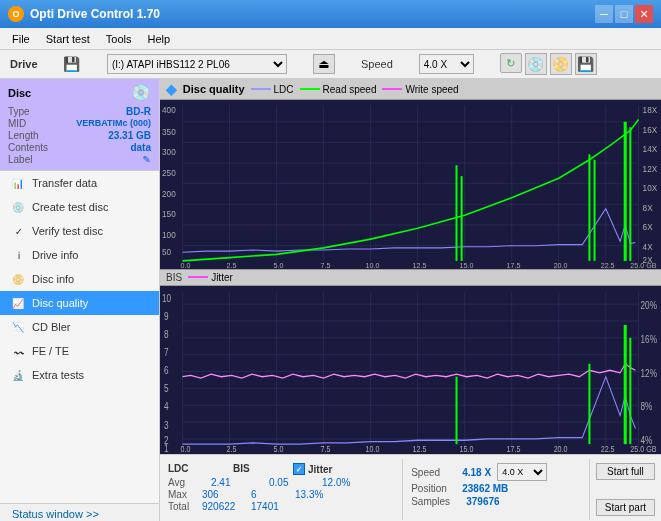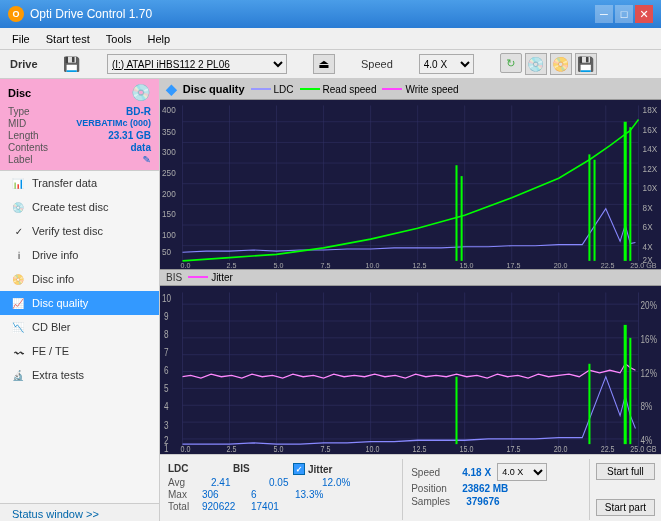--- a/index.html
+++ b/index.html
@@ -26,21 +26,21 @@
       align-items: center;
       gap: 6px;
     }
     .title-icon {
       width: 16px; height: 16px;
       background: #ff9900;
       border-radius: 50%;
       display: flex; align-items: center; justify-content: center;
       font-size: 9px; color: white; font-weight: bold;
     }
-    .title-text { font-size: 12px; font-weight: normal; }
+    .title-text { font-size: 12px; font-weight: bold; }
     .title-controls { display: flex; gap: 2px; }
     .title-btn {
       width: 18px; height: 18px;
       background: rgba(255,255,255,0.3);
       border: none; color: white; cursor: pointer;
       font-size: 11px; display: flex; align-items: center; justify-content: center;
     }
     .title-btn.close { background: #e05050; }
     
     .menu-bar {
@@ -67,21 +67,21 @@
       background: #f5f5f5;
       border-right: 1px solid #ccc;
       display: flex;
       flex-direction: column;
       flex-shrink: 0;
     }
     
     .disc-panel {
       padding: 4px 8px;
       border-bottom: 1px solid #ccc;
-      background: #f9a8d4;
+      background: #c4b5fd;
     }
     .disc-panel-header {
       display: flex;
       align-items: center;
       justify-content: space-between;
       margin-bottom: 4px;
     }
     .disc-title { font-weight: bold; font-size: 11px; }
     .disc-row {
       display: flex;
@@ -193,21 +193,20 @@
       align-items: center;
       gap: 26px;
     }
     .drive-bar-label { font-size: 11px; font-weight: bold; color: #333; }
     .drive-select-bar {
       flex: 1;
       max-width: 180px;
       font-size: 10px;
       height: 20px;
       border: 1px solid #aaa;
-      text-decoration: underline;
     }
     .eject-btn {
       width: 22px; height: 20px;
       background: #e0e0e0;
       border: 1px solid #aaa;
       cursor: pointer;
       display: flex; align-items: center; justify-content: center;
       font-size: 12px;
     }
     .speed-bar-label { font-size: 11px; color: #333; }

